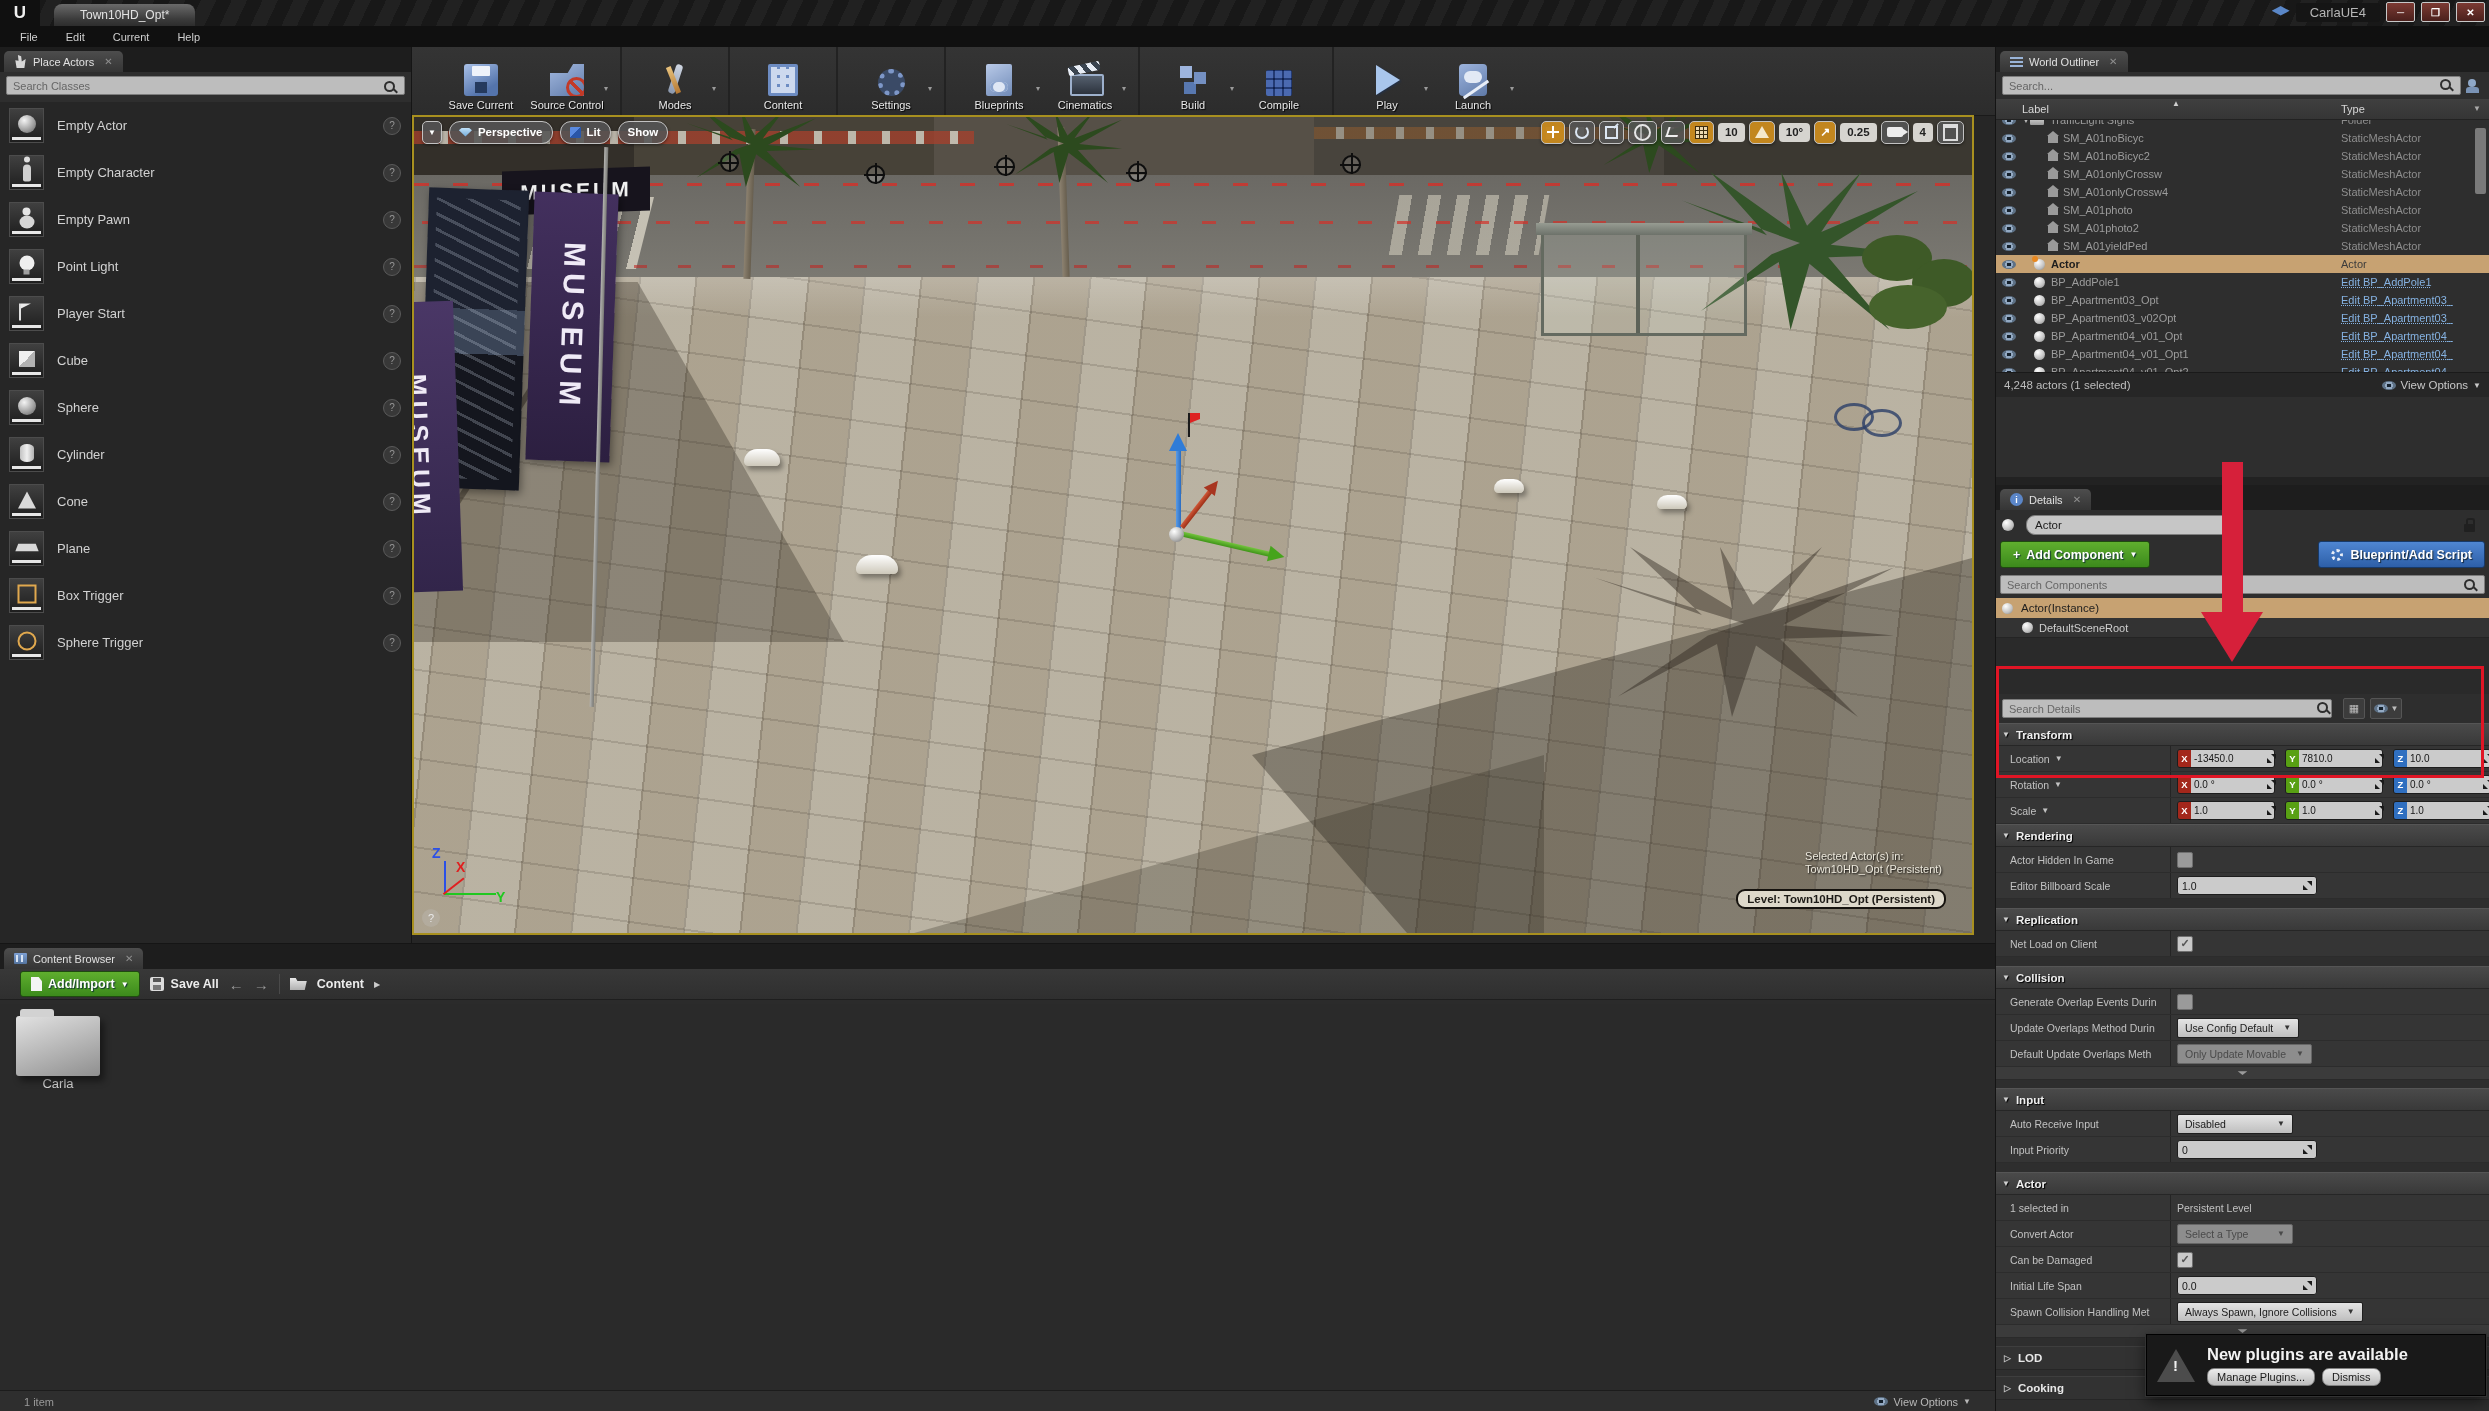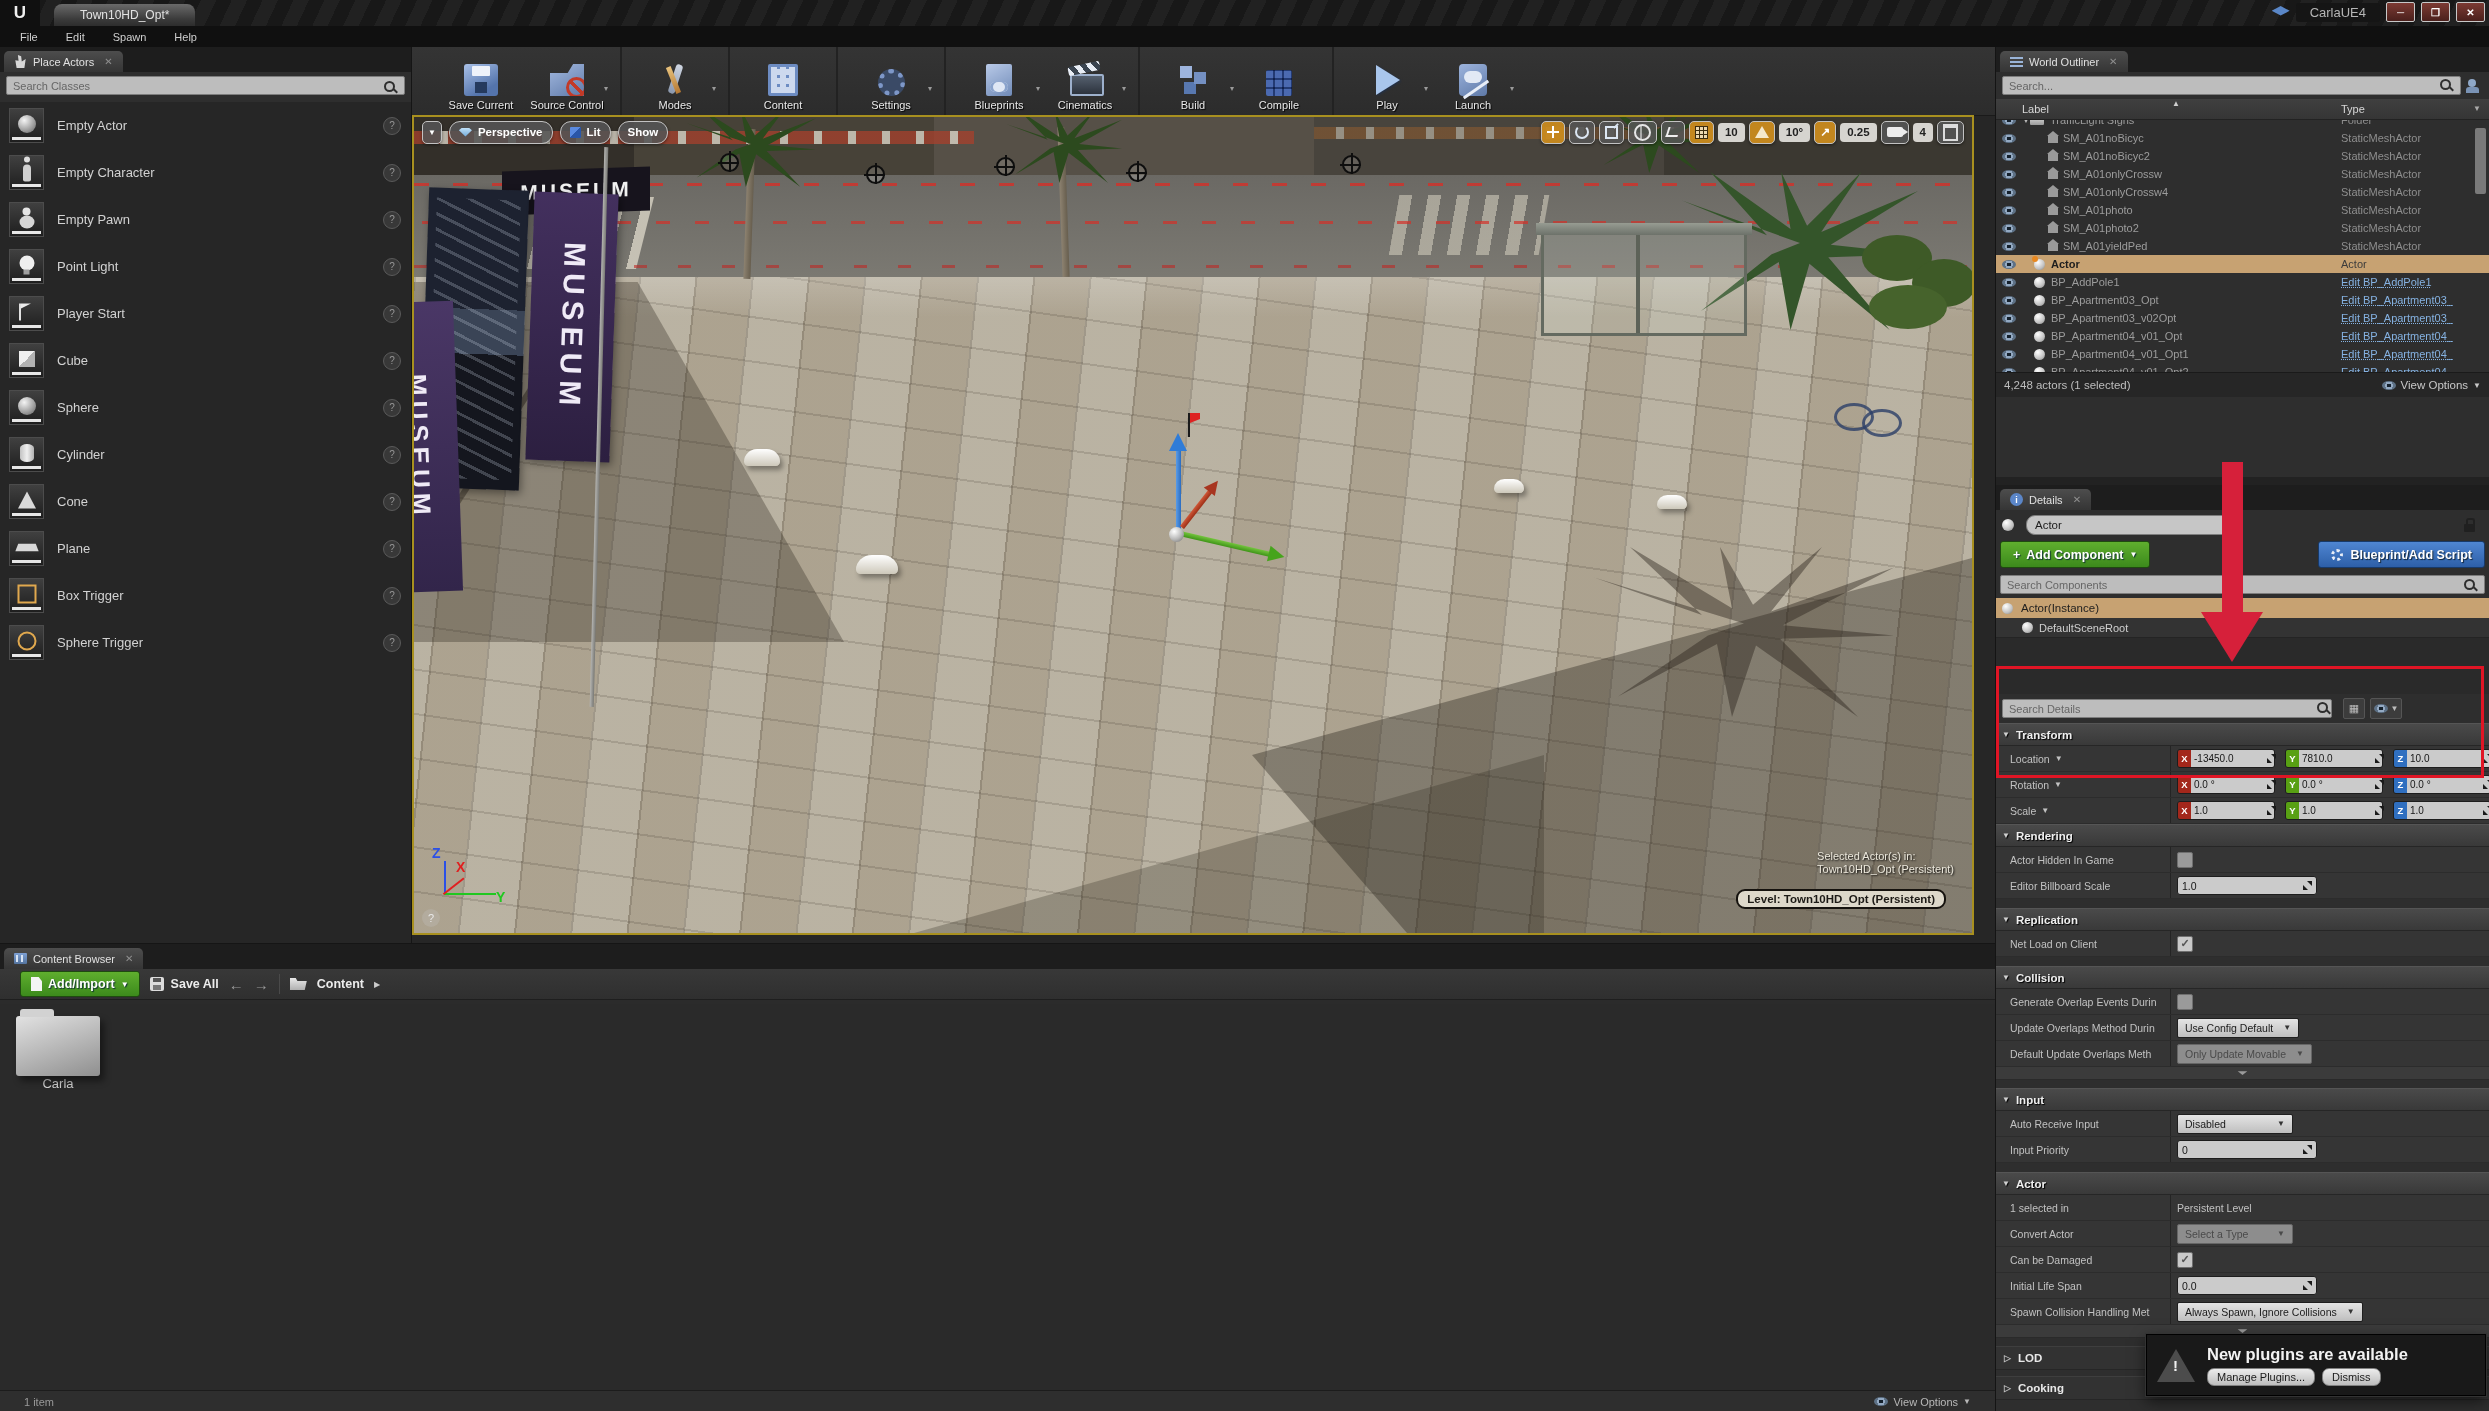--- a/index.html
+++ b/index.html
@@ -160,21 +160,21 @@
   .i-cam::after{content:"";position:absolute;right:-5px;top:1px;border-top:4px solid transparent;border-bottom:4px solid transparent;border-left:6px solid #ececec}
   .i-max{width:11px;height:11px;border:2px solid #dcdcdc;border-top-width:4px}
   .axisind{position:absolute;left:16px;bottom:26px;width:90px;height:56px;font-weight:bold;font-size:14px}
   .axisind .zline{position:absolute;left:14px;bottom:12px;width:2px;height:34px;background:#2a50e8}
   .axisind .yline{position:absolute;left:14px;bottom:12px;width:52px;height:2px;background:#20c820}
   .axisind .xline{position:absolute;left:14px;bottom:12px;width:26px;height:2px;background:#e02020;transform:rotate(-38deg);transform-origin:left bottom}
   .axisind .zl{position:absolute;left:2px;top:-6px;color:#2a50e8}
   .axisind .yl{position:absolute;left:66px;bottom:2px;color:#20c820}
   .axisind .xl{position:absolute;left:26px;top:8px;color:#e02020}
   .vp-help{position:absolute;left:8px;bottom:6px;width:18px;height:18px;border-radius:50%;background:rgba(200,200,200,.25);color:#e8e8e8;display:flex;align-items:center;justify-content:center;font-size:11px}
-  .selinfo{position:absolute;right:18px;bottom:56px;text-align:left;color:#ece8dc;font-size:11px;text-shadow:1px 1px 2px #000;line-height:1.25}
+  .selinfo{position:absolute;right:30px;bottom:56px;text-align:left;color:#ece8dc;font-size:11px;text-shadow:1px 1px 2px #000;line-height:1.25}
   .levelbadge{position:absolute;right:26px;bottom:24px;background:#ddd8ca;border:2px solid #15120e;border-radius:9px;color:#1c1a16;font-weight:bold;font-size:11.5px;padding:2px 9px}
   
   .right-col{position:absolute;left:1995px;top:47px;width:494px;height:1364px;background:#2e2e2e;border-left:1px solid #141414;box-sizing:border-box}
   
   .wo{position:absolute;left:0;top:0;width:100%;height:385px}
   .wo-search{position:relative;padding:4px 6px;display:flex;gap:5px;align-items:center}
   .wo-search .sinput{flex:1}
   .addactor{width:17px;height:14px;position:relative;flex:none}
   .addactor::before{content:"";position:absolute;left:2px;top:0;width:8px;height:8px;border-radius:50%;background:#8fa8c8}
   .addactor::after{content:"";position:absolute;left:0;bottom:0;width:13px;height:6px;border-radius:3px 3px 0 0;background:#7a93b5}
@@ -305,21 +305,21 @@
       <span class="apptitle">CarlaUE4</span>
       <span class="winbtn">─</span>
       <span class="winbtn">❐</span>
       <span class="winbtn">✕</span>
     </div>
   </div>
 
   <div class="menubar">
     <span class="menu-item">File</span>
     <span class="menu-item">Edit</span>
-    <span class="menu-item">Spawn</span>
+    <span class="menu-item">Current</span>
     <span class="menu-item">Help</span>
   </div>
 
   <div class="left-panel">
     <div class="tabstrip">
       <div class="ptab">
         <span class="tabicon-hand"></span>
         <span>Place Actors</span>
         <span class="tclose">✕</span>
       </div>

